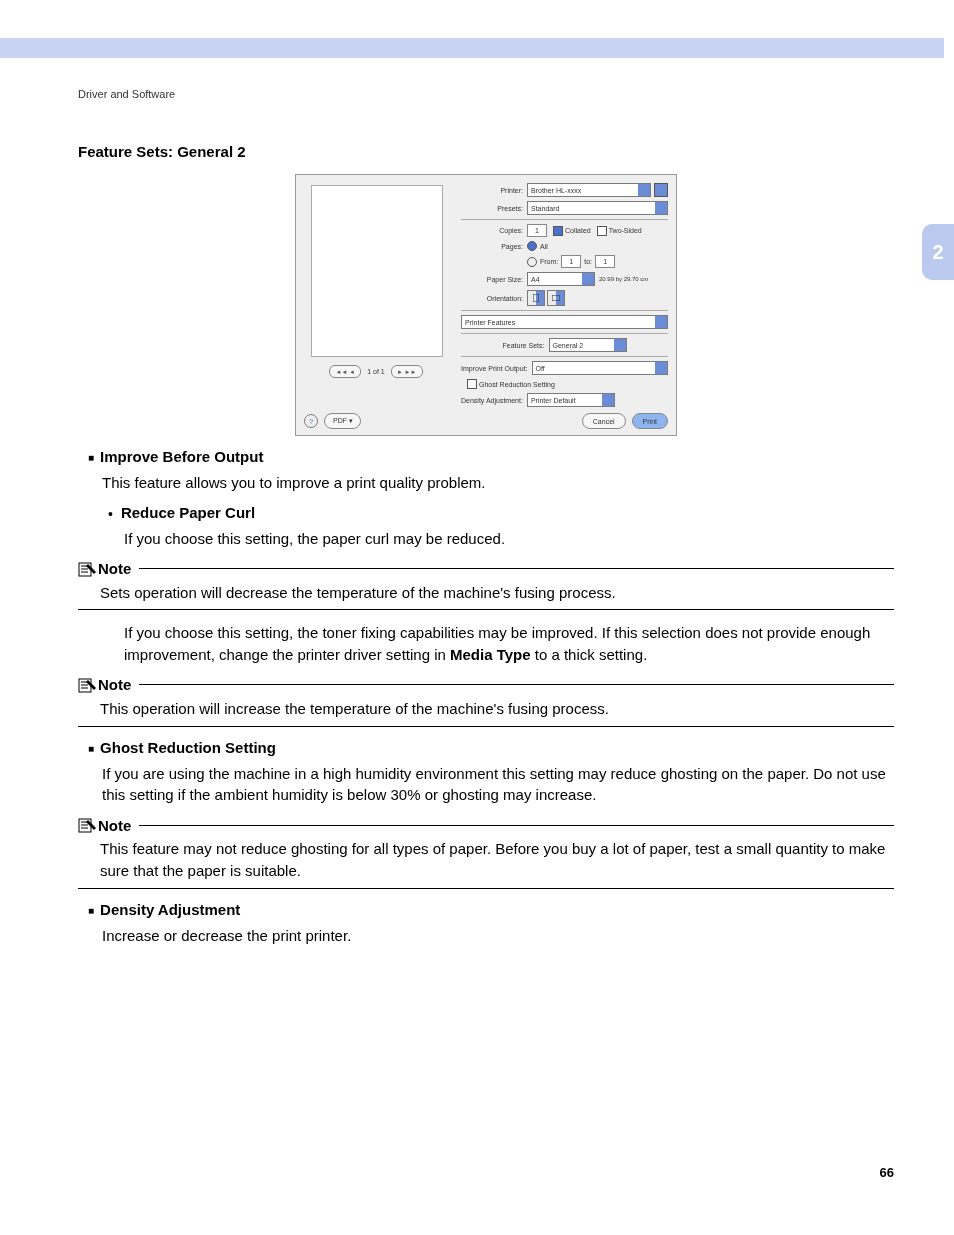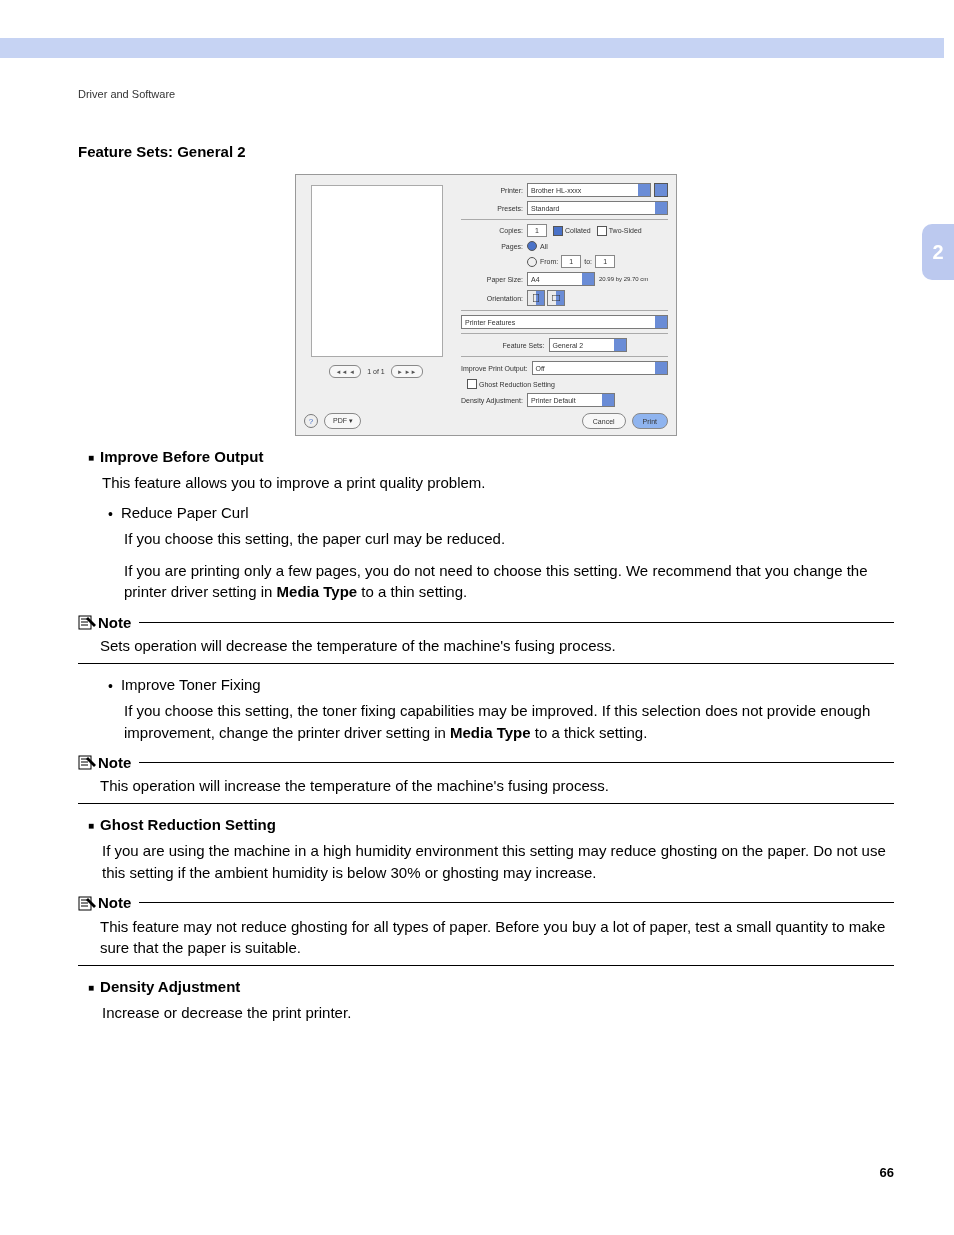--- a/index.html
+++ b/index.html
@@ -172,21 +172,21 @@
   .sq-bullet::before { content:"■"; font-size:10px; margin-right:6px; line-height:20px; }
   .sq-bullet span { font-size: 15px; font-weight: bold; }
 
   .body-text {
     font-size: 15px;
     line-height: 1.45;
     margin: 4px 0 10px 24px;
   }
   .sub-bullet { display:flex; align-items:flex-start; margin: 6px 0 4px 30px; }
   .sub-bullet::before { content:"•"; font-size:14px; margin-right:8px; line-height:20px; }
-  .sub-bullet span { font-size: 15px; font-weight: normal; }
+  .sub-bullet span { font-size: 15px; font-weight: bold; }
   .sub-text {
     font-size: 15px;
     line-height: 1.45;
     margin: 2px 0 10px 46px;
   }
   .sub-text b { font-weight: bold; }
 
   .note-block { margin: 6px 0 12px 0; }
   .note-head {
     display: flex;
@@ -340,45 +340,39 @@
 
     <div class="sq-bullet">
       <span>Improve Before Output</span>
     </div>
     <div class="body-text">This feature allows you to improve a print quality problem.</div>
 
     <div class="sub-bullet">
       <span>Reduce Paper Curl</span>
     </div>
     <div class="sub-text">If you choose this setting, the paper curl may be reduced.</div>
-    <div class="sub-text">
-      <span>If you are printing only a few pages, you do not need to choose this setting. We recommend that you change the printer driver setting in </span><b>Media Type</b><span> to a thin setting.</span>
-    </div>
 
     <div class="note-block">
       <div class="note-head">
         <div class="icon-wrap">
           <svg width="20" height="16" viewBox="0 0 20 16">
             <rect x="1" y="2" width="12" height="13" fill="none" stroke="#000" stroke-width="1"></rect>
             <line x1="3" y1="5" x2="10" y2="5" stroke="#000"></line>
             <line x1="3" y1="8" x2="10" y2="8" stroke="#000"></line>
             <line x1="3" y1="11" x2="10" y2="11" stroke="#000"></line>
             <path d="M10 3 L18 11 L16 13 L8 5 Z" fill="#000"></path>
           </svg>
         </div>
         <div class="label">Note</div>
         <div class="line"></div>
       </div>
       <div class="note-body">Sets operation will decrease the temperature of the machine's fusing process.</div>
       <div class="note-end"></div>
     </div>
 
-    <div class="sub-bullet">
-      <span>Improve Toner Fixing</span>
-    </div>
     <div class="sub-text">
       <span>If you choose this setting, the toner fixing capabilities may be improved. If this selection does not provide enough improvement, change the printer driver setting in </span><b>Media Type</b><span> to a thick setting.</span>
     </div>
 
     <div class="note-block">
       <div class="note-head">
         <div class="icon-wrap">
           <svg width="20" height="16" viewBox="0 0 20 16">
             <rect x="1" y="2" width="12" height="13" fill="none" stroke="#000" stroke-width="1"></rect>
             <line x1="3" y1="5" x2="10" y2="5" stroke="#000"></line>

